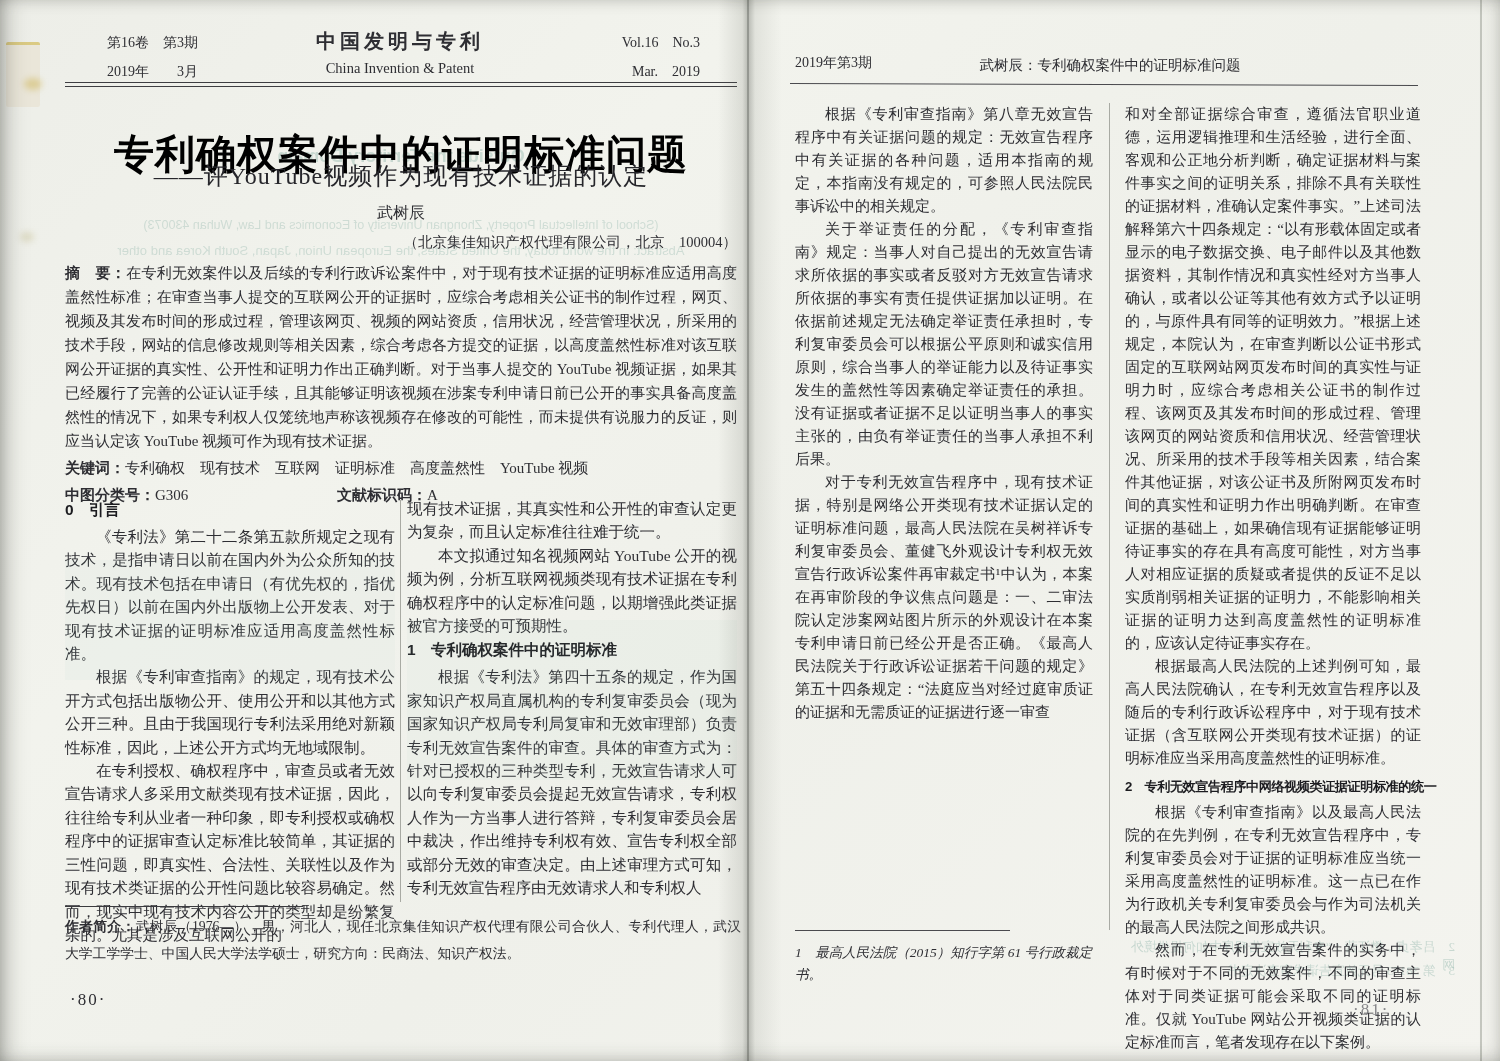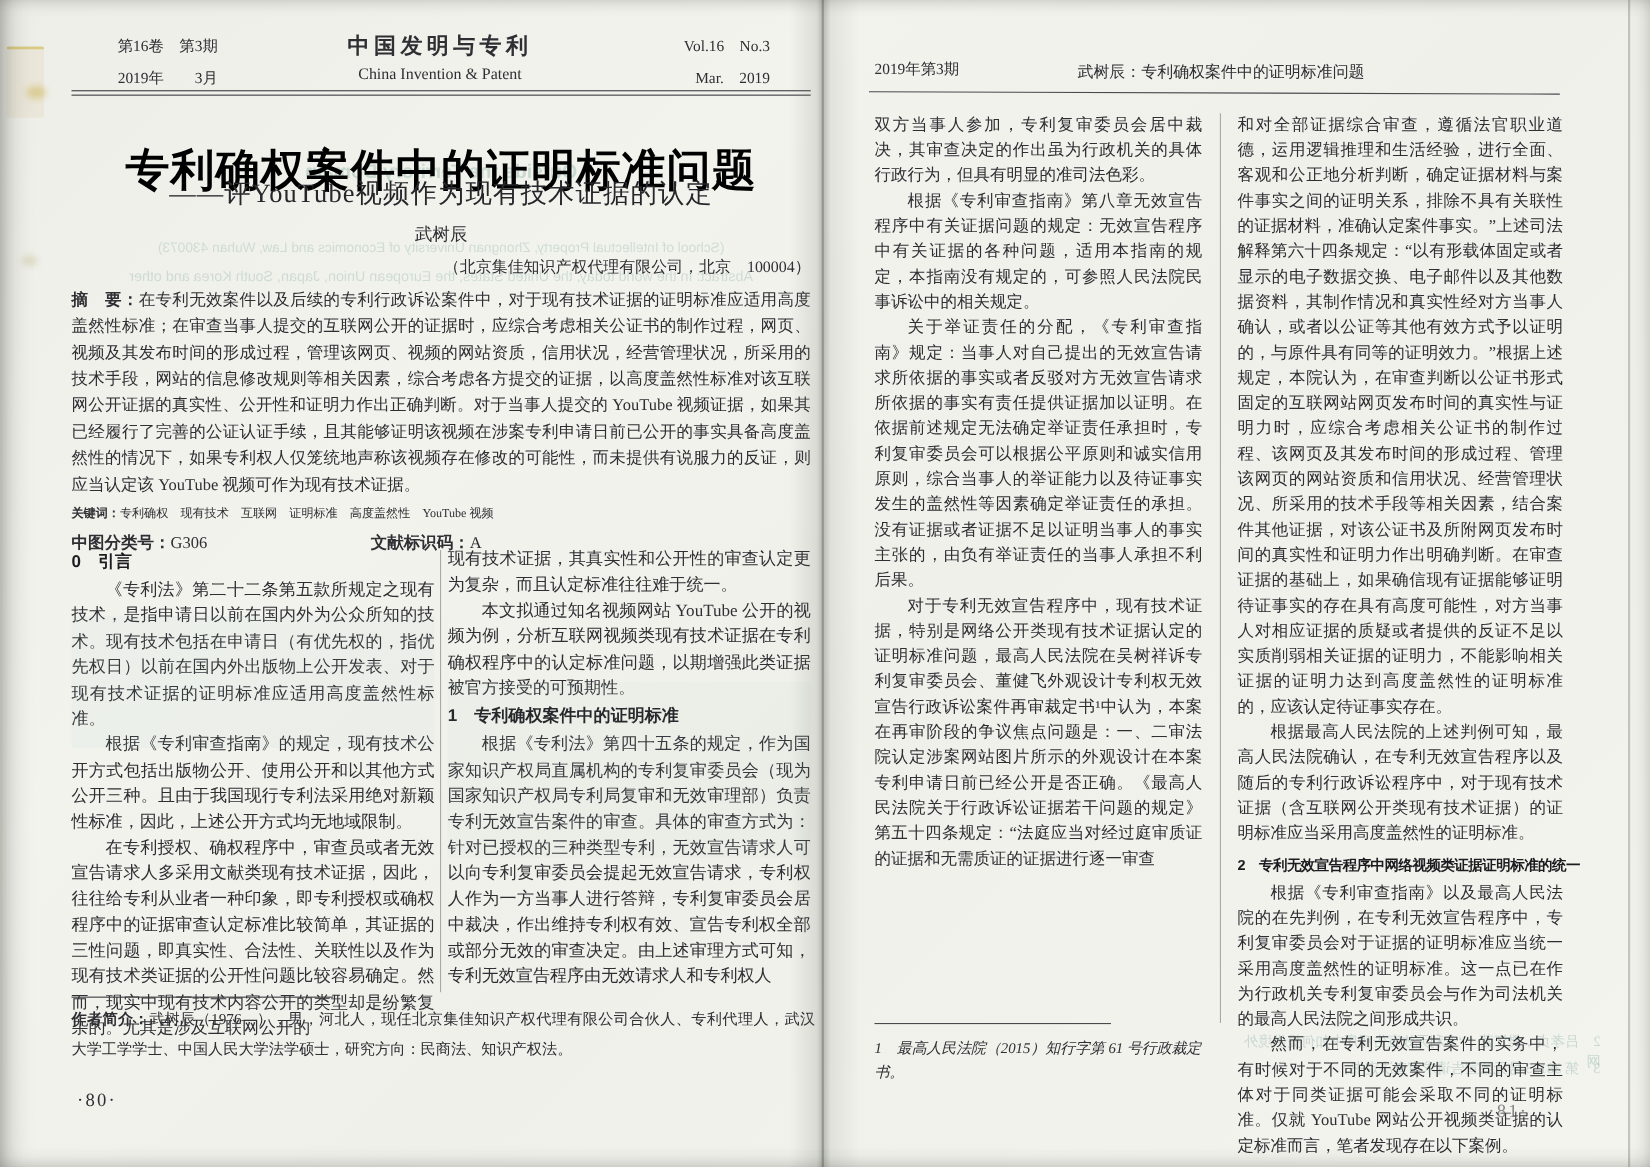--- a/index.html
+++ b/index.html
@@ -40,21 +40,21 @@
 
   
   .title{left:65px;top:100px;width:672px;text-align:center;font-size:40px;font-weight:bold;letter-spacing:1px;color:#000000;}
   .subtitle{left:65px;top:160px;width:672px;text-align:center;font-size:24px;letter-spacing:1px;color:#26262b;}
   .author{left:65px;top:203px;width:672px;text-align:center;font-size:16px;}
   .affil{left:65px;top:233px;width:672px;text-align:right;font-size:14.5px;}
 
   
   .front{left:65px;top:261px;width:672px;}
   .abstract{font-size:15px;line-height:24px;text-align:justify;}
-  .kw{font-size:11px;line-height:23px;margin-top:3px;}
+  .kw{font-size:15px;line-height:23px;margin-top:3px;}
   .clc{font-size:15px;line-height:23px;margin-top:3px;position:relative;}
   .clc .second{position:absolute;left:272px;top:0;}
 
   
   .col{position:absolute;text-align:justify;}
   .col p{font-size:15.5px;line-height:23.4px;text-align:justify;}
   .indent{text-indent:2em;}
   .sec-h{font-weight:bold;font-family:"Liberation Sans","DejaVu Sans",sans-serif;font-size:15.5px;margin:3px 0 4px 0;color:#1c1c20;}
   .lp-col1{left:65px;top:497px;width:330px;}
   .lp-col2{left:407px;top:497px;width:330px;}
@@ -155,21 +155,20 @@
 <p class="abs bio"><span class="sans b">作者简介：</span><span>武树辰（1976—），男，河北人，现任北京集佳知识产权代理有限公司合伙人、专利代理人，武汉大学工学学士、中国人民大学法学硕士，研究方向：民商法、知识产权法。</span></p>
 <div class="abs pageno-left">·80·</div>
 
 <div class="abs rp-head-issue">2019年第3期</div>
 <div class="abs rp-head-title">武树辰：专利确权案件中的证明标准问题</div>
 <div class="abs rp-rule"></div>
 
 <div class="col-divider rp-div"></div>
 
 <div class="col rp-col1">
-  <p>双方当事人参加，专利复审委员会居中裁决，其审查决定的作出虽为行政机关的具体行政行为，但具有明显的准司法色彩。</p>
   <p class="indent">根据《专利审查指南》第八章无效宣告程序中有关证据问题的规定：无效宣告程序中有关证据的各种问题，适用本指南的规定，本指南没有规定的，可参照人民法院民事诉讼中的相关规定。</p>
   <p class="indent">关于举证责任的分配，《专利审查指南》规定：当事人对自己提出的无效宣告请求所依据的事实或者反驳对方无效宣告请求所依据的事实有责任提供证据加以证明。在依据前述规定无法确定举证责任承担时，专利复审委员会可以根据公平原则和诚实信用原则，综合当事人的举证能力以及待证事实发生的盖然性等因素确定举证责任的承担。没有证据或者证据不足以证明当事人的事实主张的，由负有举证责任的当事人承担不利后果。</p>
   <p class="indent">对于专利无效宣告程序中，现有技术证据，特别是网络公开类现有技术证据认定的证明标准问题，最高人民法院在吴树祥诉专利复审委员会、董健飞外观设计专利权无效宣告行政诉讼案件再审裁定书¹中认为，本案在再审阶段的争议焦点问题是：一、二审法院认定涉案网站图片所示的外观设计在本案专利申请日前已经公开是否正确。《最高人民法院关于行政诉讼证据若干问题的规定》第五十四条规定：“法庭应当对经过庭审质证的证据和无需质证的证据进行逐一审查</p>
 </div>
 
 <div class="abs fn-rule"></div>
 <p class="abs footnote">1　最高人民法院（2015）知行字第 61 号行政裁定书。</p>
 
 <div class="col rp-col2">
   <p>和对全部证据综合审查，遵循法官职业道德，运用逻辑推理和生活经验，进行全面、客观和公正地分析判断，确定证据材料与案件事实之间的证明关系，排除不具有关联性的证据材料，准确认定案件事实。”上述司法解释第六十四条规定：“以有形载体固定或者显示的电子数据交换、电子邮件以及其他数据资料，其制作情况和真实性经对方当事人确认，或者以公证等其他有效方式予以证明的，与原件具有同等的证明效力。”根据上述规定，本院认为，在审查判断以公证书形式固定的互联网站网页发布时间的真实性与证明力时，应综合考虑相关公证书的制作过程、该网页及其发布时间的形成过程、管理该网页的网站资质和信用状况、经营管理状况、所采用的技术手段等相关因素，结合案件其他证据，对该公证书及所附网页发布时间的真实性和证明力作出明确判断。在审查证据的基础上，如果确信现有证据能够证明待证事实的存在具有高度可能性，对方当事人对相应证据的质疑或者提供的反证不足以实质削弱相关证据的证明力，不能影响相关证据的证明力达到高度盖然性的证明标准的，应该认定待证事实存在。</p>

